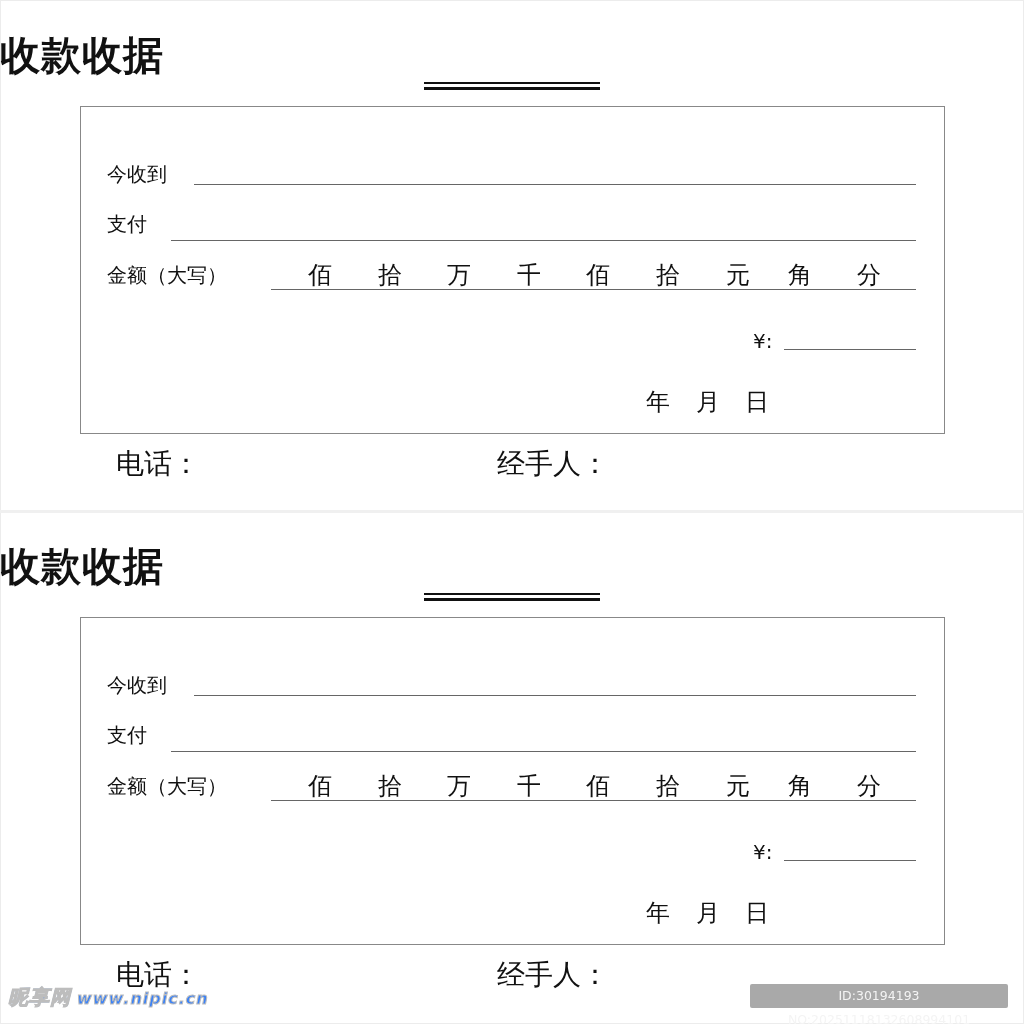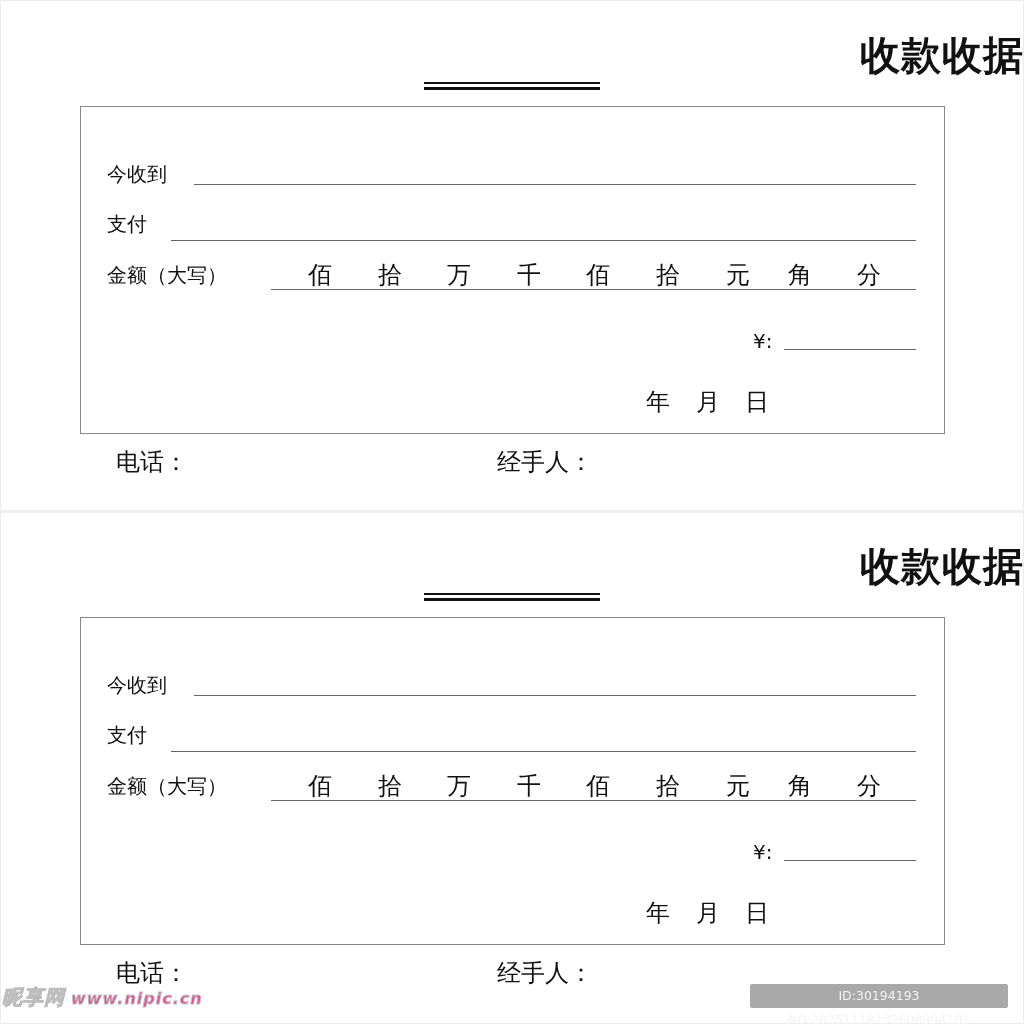--- a/index.html
+++ b/index.html
@@ -5,37 +5,37 @@
     * { box-sizing: border-box; margin: 0; padding: 0; }
     html, body { width: 1024px; height: 1024px; background: #ffffff; overflow: hidden; }
     body { position: relative; font-family: "DejaVu Serif", "Liberation Serif", serif; color: #111; }
     .page-frame { position: absolute; left: 0; top: 0; width: 1024px; height: 1024px; border: 1px solid #ececec; }
     .divider { position: absolute; left: 0; top: 510px; width: 1024px; height: 3px; background: #f0f0f0; }
 
     .receipt { position: absolute; left: 0; width: 1024px; height: 511px; }
     .receipt.r1 { top: 0; }
     .receipt.r2 { top: 511px; }
 
-    .title { position: absolute; left: 0; width: 1024px; top: 30px; text-align: right;
+    .title { position: absolute; left: 0; width: 1024px; top: 30px; text-align: left;
              font-family: "DejaVu Serif", "Liberation Serif", serif; font-weight: bold; font-size: 40px; letter-spacing: 1px; line-height: 50px; }
     .title-underline { position: absolute; left: 424px; width: 176px; height: 0; }
     .title-underline.u1 { top: 82px; border-top: 2px solid #111; }
     .title-underline.u2 { top: 87px; border-top: 3px solid #111; }
 
     .box { position: absolute; left: 80px; top: 106px; width: 865px; height: 328px; border: 1.5px solid #888; }
 
     .label { position: absolute; font-size: 20px; line-height: 30px; white-space: nowrap; font-family: "DejaVu Sans", "Liberation Sans", sans-serif; }
     .line { position: absolute; height: 0; border-top: 1.3px solid #666; }
 
     .unit { position: absolute; font-size: 24px; line-height: 30px; font-family: "DejaVu Sans", "Liberation Sans", sans-serif; }
 
-    .footer-label { position: absolute; font-size: 24px; line-height: 30px; font-family: Liberation Mono, monospace; }
+    .footer-label { position: absolute; font-size: 28px; line-height: 30px; font-family: Liberation Sans, sans-serif; }
 
-    .watermark-left { position: absolute; left: 2px; top: 984px; font-family: "DejaVu Sans", "Liberation Sans", sans-serif;
-                      font-size: 20px; font-style: italic; font-weight: bold; color: #ec4899;
+    .watermark-left { position: absolute; left: 8px; top: 984px; font-family: "DejaVu Sans", "Liberation Sans", sans-serif;
+                      font-size: 20px; font-style: italic; font-weight: bold; color: #3b82f6;
                       -webkit-text-stroke: 1px #bdbdbd; letter-spacing: 1px; }
     .watermark-left .wm-url { font-size: 16px; margin-left: 6px; }
     .watermark-right { position: absolute; left: 750px; top: 984px; width: 258px; height: 24px; background: #a9a9a9;
                        color: #f4f4f4; font-family: "DejaVu Sans", "Liberation Sans", sans-serif; font-size: 12.5px;
                        line-height: 24px; text-align: center; border-radius: 2px; }
   </style>
 </head>
 <body>
 
 <div class="page-frame"></div>

